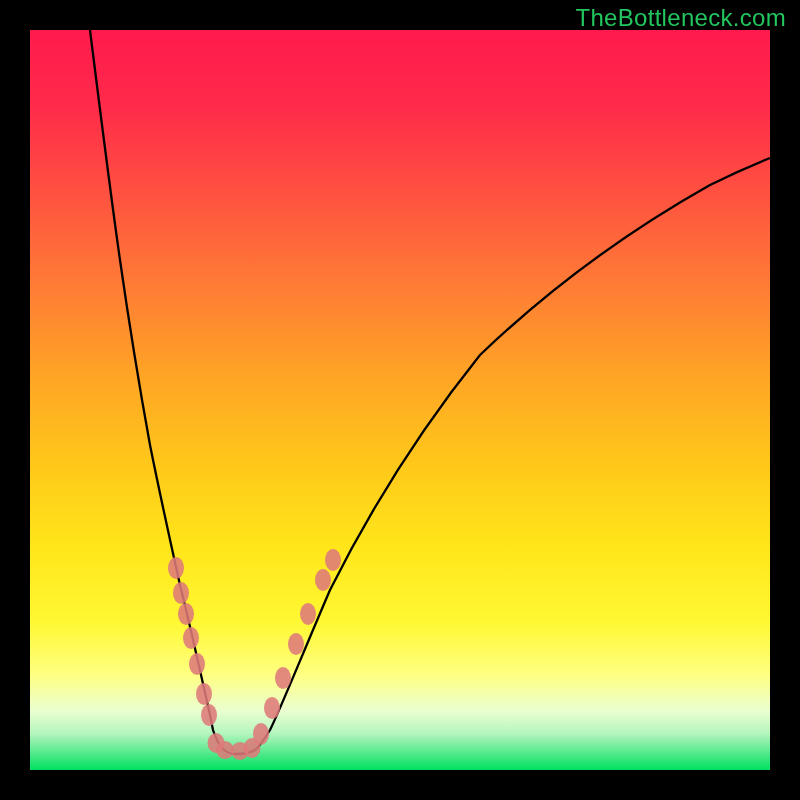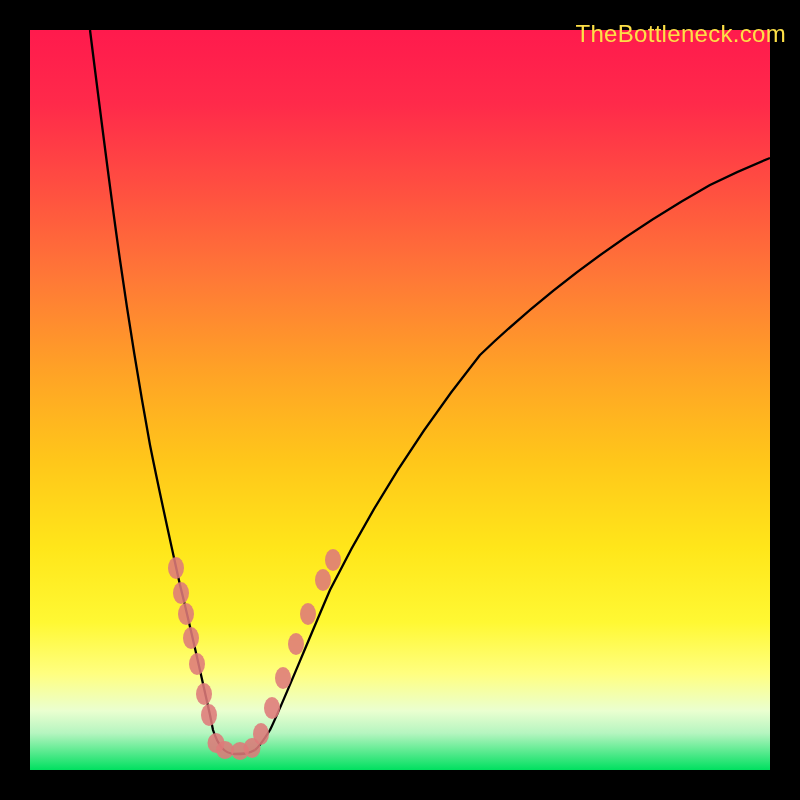--- a/index.html
+++ b/index.html
@@ -36,23 +36,23 @@
       #ffe61a 70%,
       #fff833 80%,
       #ffff80 87%,
       #eaffd0 92%,
       #b6f5c0 95%,
       #00e060 100%
     );
   }
   .watermark {
     position: absolute;
-    top: 20px;
+    top: 4px;
     right: 14px;
-    color: #fde047;
+    color: #22c55e;
     font-size: 24px;
     letter-spacing: 0.3px;
     font-weight: 500;
   }
   svg.curve {
     position: absolute;
     left: 0;
     top: 0;
     width: 740px;
     height: 740px;

